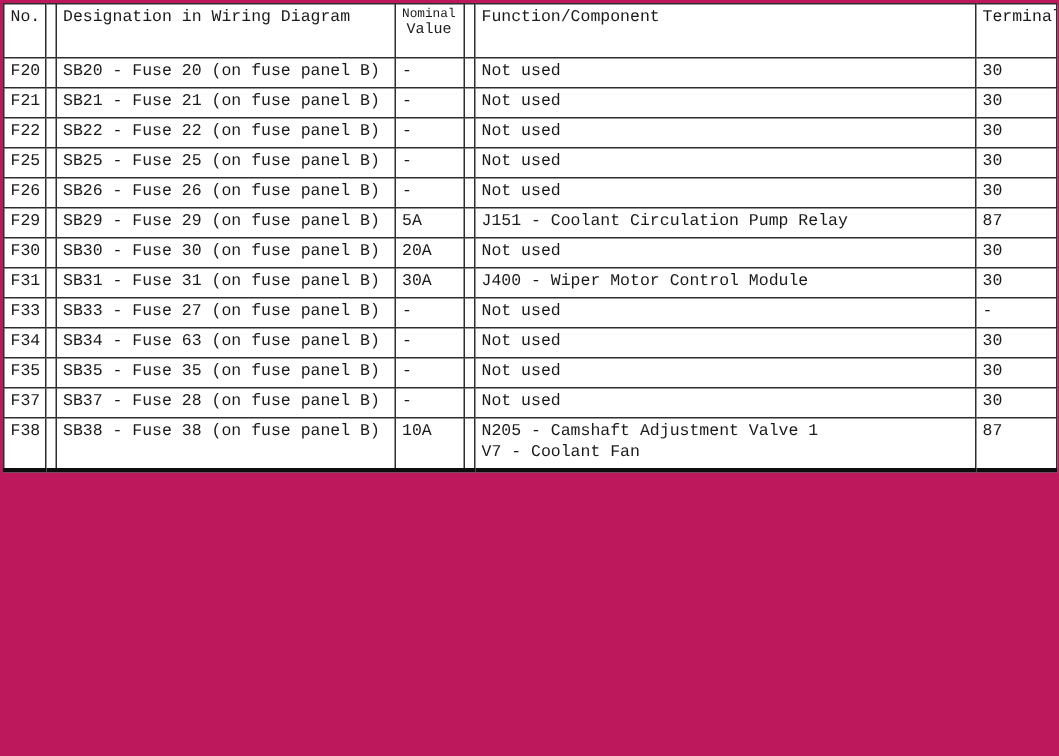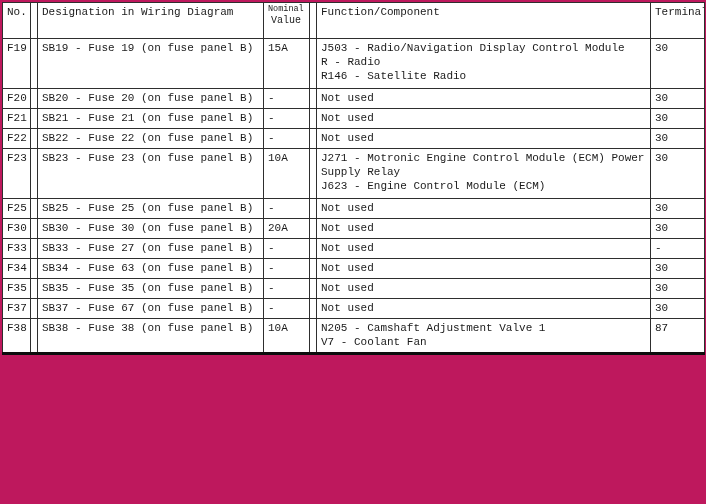--- a/index.html
+++ b/index.html
@@ -83,33 +83,20 @@
         <th class="h-nominal">
           <span class="nominal-small">Nominal</span>
           <span class="nominal-value">Value</span>
         </th>
         <th class="cell-sep"></th>
         <th>Function/Component</th>
         <th class="h-terminal">Terminal</th>
       </tr>
     </thead>
     <tbody>
-        <tr class="r-tall3">
-    <td class="cell-no">F19</td>
-    <td class="cell-sep"></td>
-    <td class="cell-designation">SB19 - Fuse 19 (on fuse panel B)</td>
-    <td class="cell-value">15A</td>
-    <td class="cell-sep"></td>
-    <td class="cell-function">
-            <span class="fn-line">J503 - Radio/Navigation Display Control Module</span>
-            <span class="fn-line">R - Radio</span>
-            <span class="fn-line">R146 - Satellite Radio</span>
-          </td>
-    <td class="cell-terminal">30</td>
-  </tr>
         <tr class="r-single">
     <td class="cell-no">F20</td>
     <td class="cell-sep"></td>
     <td class="cell-designation">SB20 - Fuse 20 (on fuse panel B)</td>
     <td class="cell-value">-</td>
     <td class="cell-sep"></td>
     <td class="cell-function">
             <span class="fn-line">Not used</span>
           </td>
     <td class="cell-terminal">30</td>
@@ -129,55 +116,76 @@
     <td class="cell-no">F22</td>
     <td class="cell-sep"></td>
     <td class="cell-designation">SB22 - Fuse 22 (on fuse panel B)</td>
     <td class="cell-value">-</td>
     <td class="cell-sep"></td>
     <td class="cell-function">
             <span class="fn-line">Not used</span>
           </td>
     <td class="cell-terminal">30</td>
   </tr>
-        <tr class="r-tall3">
-    <td class="cell-no">F23</td>
-    <td class="cell-sep"></td>
-    <td class="cell-designation">SB23 - Fuse 23 (on fuse panel B)</td>
-    <td class="cell-value">10A</td>
-    <td class="cell-sep"></td>
-    <td class="cell-function">
-            <span class="fn-line">J271 - Motronic Engine Control Module (ECM) Power Supply Relay</span>
-            <span class="fn-line">J623 - Engine Control Module (ECM)</span>
-          </td>
-    <td class="cell-terminal">30</td>
-  </tr>
         <tr class="r-single">
     <td class="cell-no">F25</td>
     <td class="cell-sep"></td>
     <td class="cell-designation">SB25 - Fuse 25 (on fuse panel B)</td>
     <td class="cell-value">-</td>
     <td class="cell-sep"></td>
     <td class="cell-function">
             <span class="fn-line">Not used</span>
           </td>
     <td class="cell-terminal">30</td>
+  </tr>
+        <tr class="r-single">
+    <td class="cell-no">F26</td>
+    <td class="cell-sep"></td>
+    <td class="cell-designation">SB26 - Fuse 26 (on fuse panel B)</td>
+    <td class="cell-value">-</td>
+    <td class="cell-sep"></td>
+    <td class="cell-function">
+            <span class="fn-line">Not used</span>
+          </td>
+    <td class="cell-terminal">30</td>
+  </tr>
+        <tr class="r-single">
+    <td class="cell-no">F29</td>
+    <td class="cell-sep"></td>
+    <td class="cell-designation">SB29 - Fuse 29 (on fuse panel B)</td>
+    <td class="cell-value">5A</td>
+    <td class="cell-sep"></td>
+    <td class="cell-function">
+            <span class="fn-line">J151 - Coolant Circulation Pump Relay</span>
+          </td>
+    <td class="cell-terminal">87</td>
   </tr>
         <tr class="r-single">
     <td class="cell-no">F30</td>
     <td class="cell-sep"></td>
     <td class="cell-designation">SB30 - Fuse 30 (on fuse panel B)</td>
     <td class="cell-value">20A</td>
     <td class="cell-sep"></td>
     <td class="cell-function">
             <span class="fn-line">Not used</span>
           </td>
     <td class="cell-terminal">30</td>
   </tr>
         <tr class="r-single">
+    <td class="cell-no">F31</td>
+    <td class="cell-sep"></td>
+    <td class="cell-designation">SB31 - Fuse 31 (on fuse panel B)</td>
+    <td class="cell-value">30A</td>
+    <td class="cell-sep"></td>
+    <td class="cell-function">
+            <span class="fn-line">J400 - Wiper Motor Control Module</span>
+          </td>
+    <td class="cell-terminal">30</td>
+  </tr>
+        <tr class="r-single">
     <td class="cell-no">F33</td>
     <td class="cell-sep"></td>
     <td class="cell-designation">SB33 - Fuse 27 (on fuse panel B)</td>
     <td class="cell-value">-</td>
     <td class="cell-sep"></td>
     <td class="cell-function">
             <span class="fn-line">Not used</span>
           </td>
     <td class="cell-terminal">-</td>
   </tr>
@@ -199,21 +207,21 @@
     <td class="cell-value">-</td>
     <td class="cell-sep"></td>
     <td class="cell-function">
             <span class="fn-line">Not used</span>
           </td>
     <td class="cell-terminal">30</td>
   </tr>
         <tr class="r-single">
     <td class="cell-no">F37</td>
     <td class="cell-sep"></td>
-    <td class="cell-designation">SB37 - Fuse 67 (on fuse panel B)</td>
+    <td class="cell-designation">SB37 - Fuse 28 (on fuse panel B)</td>
     <td class="cell-value">-</td>
     <td class="cell-sep"></td>
     <td class="cell-function">
             <span class="fn-line">Not used</span>
           </td>
     <td class="cell-terminal">30</td>
   </tr>
         <tr class="r-tall2 bottom-edge">
     <td class="cell-no">F38</td>
     <td class="cell-sep"></td>

